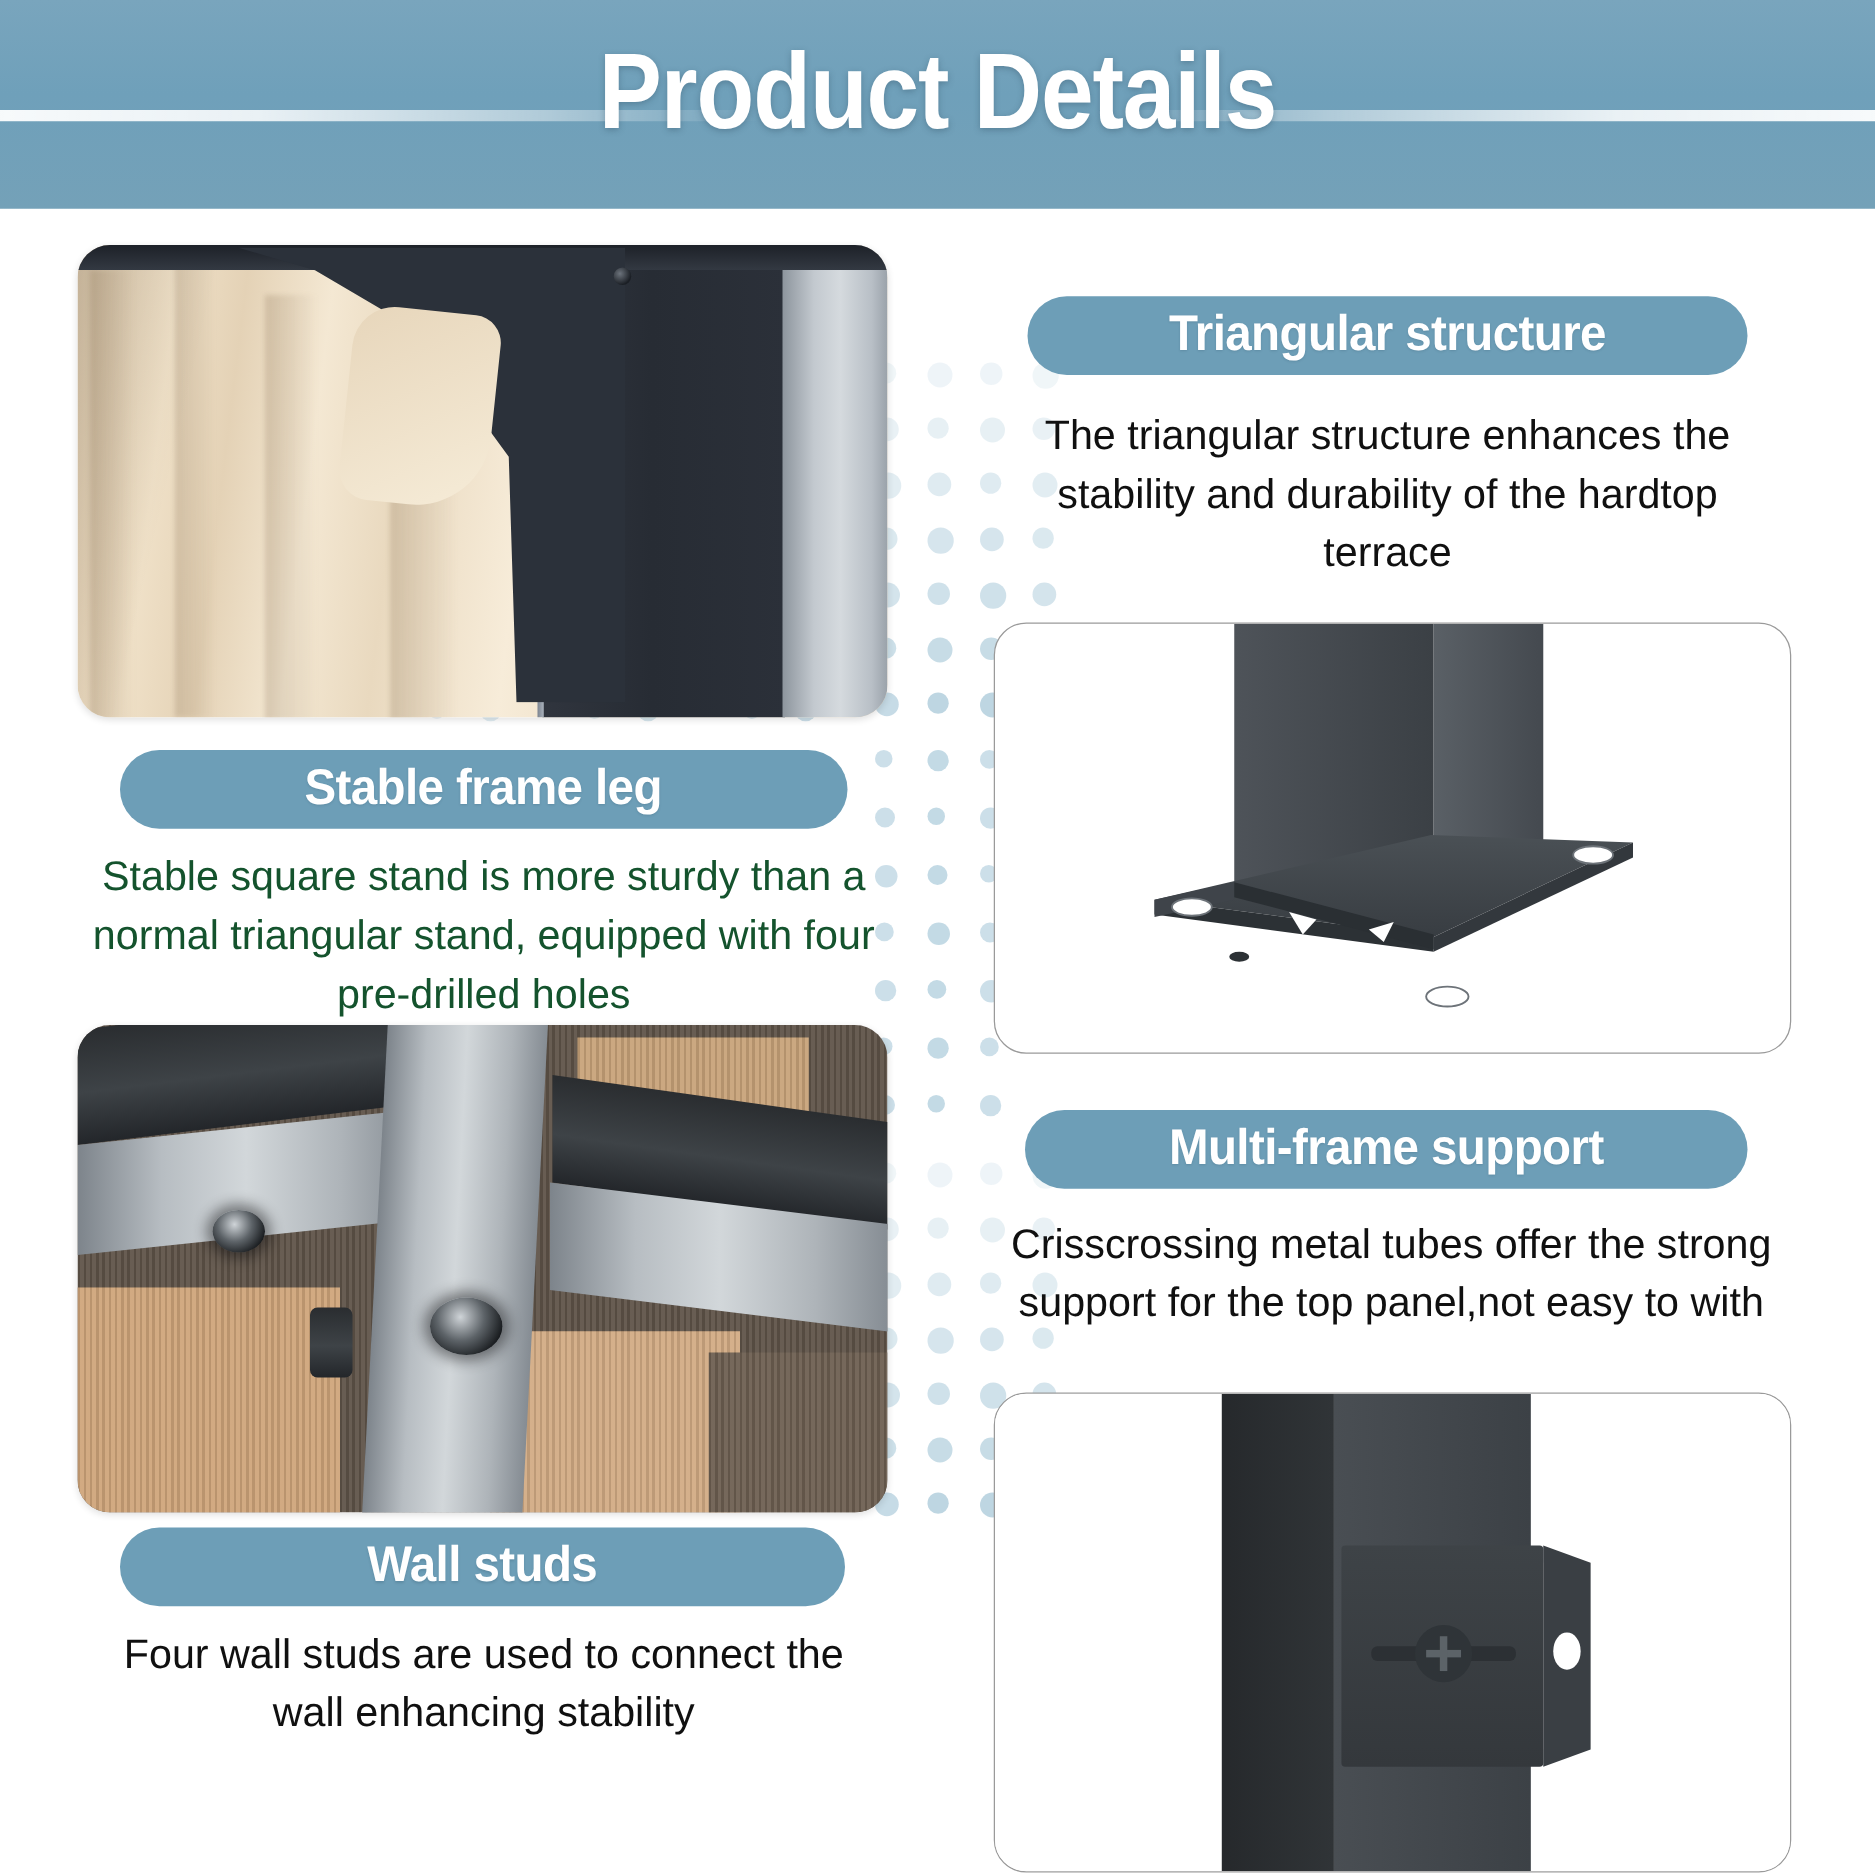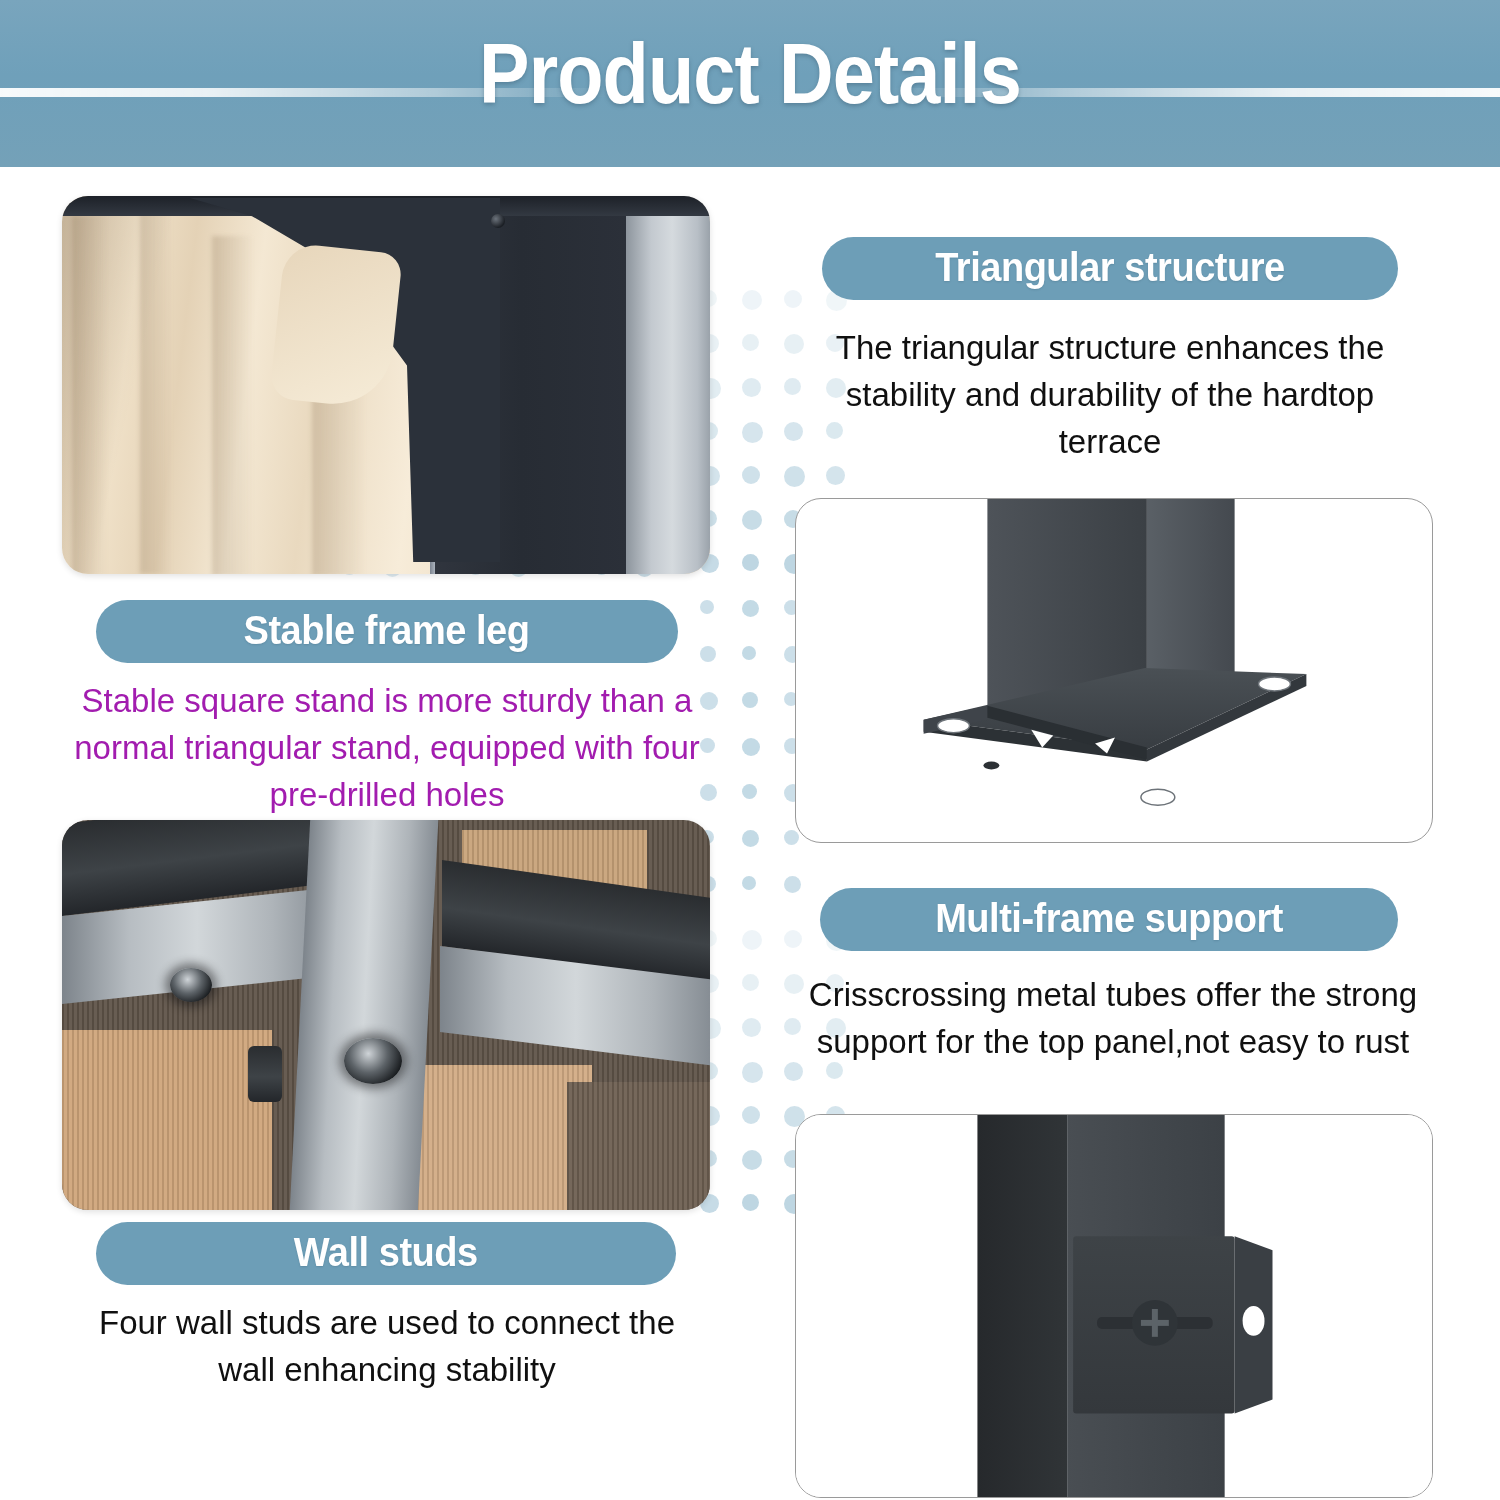--- a/index.html
+++ b/index.html
@@ -315,21 +315,21 @@
 <div class="pill" id="pill-triangular" style="left: 822px; top: 237px; width: 576px; height: 63px; background: rgb(109, 158, 183);">
   <span>Triangular structure</span>
 </div>
 
 <div class="desc" id="desc-triangular" style="left: 790px; top: 325px; width: 640px; color: rgb(16, 16, 16);">The triangular structure enhances the stability and durability of the hardtop terrace</div>
 
 <div class="pill" id="pill-frameleg" style="left: 96px; top: 600px; width: 582px; height: 63px; background: rgb(109, 158, 183);">
   <span>Stable frame leg</span>
 </div>
 
-<div class="desc" id="desc-frameleg" style="left: 72px; top: 678px; width: 630px; color: #a21caf;">Stable square stand is more sturdy than a normal triangular stand, equipped with four pre-drilled holes</div>
+<div class="desc" id="desc-frameleg" style="left: 72px; top: 678px; width: 630px; color: #14532d;">Stable square stand is more sturdy than a normal triangular stand, equipped with four pre-drilled holes</div>
 
 <div class="render" id="render-plate" style="left:795px;top:498px;width:638px;height:345px;">
   <svg class="plate-scene" viewBox="0 0 638 345" preserveAspectRatio="none">
     <defs>
       <linearGradient id="postFaceL" x1="0" y1="0" x2="1" y2="0">
         <stop offset="0%" stop-color="#4e5359"></stop>
           <stop offset="100%" stop-color="#3b4045"></stop>
       </linearGradient>
       <linearGradient id="postFaceR" x1="0" y1="0" x2="1" y2="0">
         <stop offset="0%" stop-color="#5a6066"></stop>
@@ -375,21 +375,21 @@
   <div class="tube" style="left:238px;top:-14px;width:128px;height:420px;transform:rotate(3deg);"></div>
   <div class="bolt" style="left:282px;top:218px;width:58px;height:46px;"></div>
   <div class="bolt" style="left:108px;top:148px;width:42px;height:34px;"></div>
   <div class="tube-dark" style="left:186px;top:226px;width:34px;height:56px;border-radius:6px;"></div>
 </div>
 
 <div class="pill" id="pill-multiframe" style="left: 820px; top: 888px; width: 578px; height: 63px; background: rgb(109, 158, 183);">
   <span>Multi-frame support</span>
 </div>
 
-<div class="desc" id="desc-multiframe" style="left: 768px; top: 972px; width: 690px; color: rgb(16, 16, 16);">Crisscrossing metal tubes offer the strong support for the top panel,not easy to rust</div>
+<div class="desc" id="desc-multiframe" style="left: 768px; top: 972px; width: 690px; color: rgb(16, 16, 16);">Crisscrossing metal tubes offer the strong support for the top panel,not easy to with</div>
 
 <div class="pill" id="pill-wallstuds" style="left: 96px; top: 1222px; width: 580px; height: 63px; background: rgb(109, 158, 183);">
   <span>Wall studs</span>
 </div>
 
 <div class="desc" id="desc-wallstuds" style="left: 72px; top: 1300px; width: 630px; color: rgb(16, 16, 16);">Four wall studs are used to connect the wall enhancing stability</div>
 
 <div class="render" id="render-stud" style="left:795px;top:1114px;width:638px;height:384px;">
   <svg class="stud-scene" viewBox="0 0 638 384" preserveAspectRatio="none">
     <defs>

